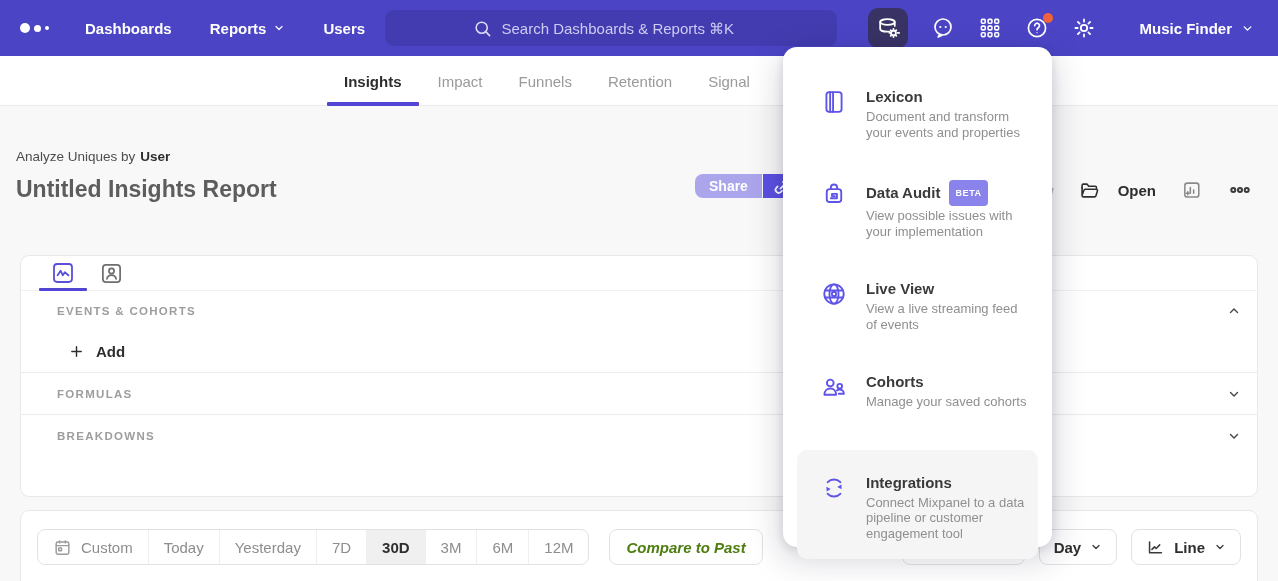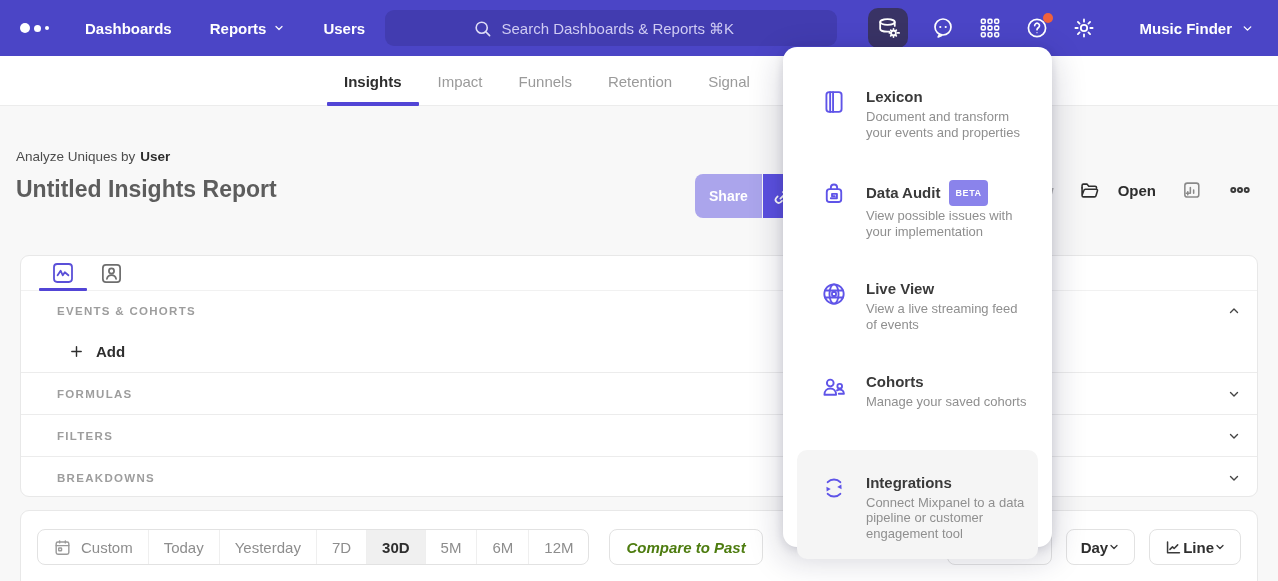--- a/index.html
+++ b/index.html
@@ -31,21 +31,21 @@
   .tabbar { position:absolute; top:56px; left:0; width:100%; height:50px; background:#fff; border-bottom:1px solid #ececec; z-index:1; }
   .tabs { position:absolute; left:344px; top:0; height:50px; display:flex; gap:36px; }
   .tab { position:relative; height:50px; display:flex; align-items:center; font-size:15px; font-weight:500; color:#9a9a9a; cursor:pointer; }
   .tab.active { color:#2e2e2e; font-weight:600; }
   .tab.active::after { content:""; position:absolute; left:-17px; right:-17px; bottom:0; height:4px; background:#5245D6; border-radius:1px; }
 
   
   .subtitle { position:absolute; left:16px; top:149px; font-size:13.5px; color:#4d4d4d; font-weight:500; }
   .subtitle b { color:#2e2e2e; font-weight:700; margin-left:5px; cursor:pointer; }
   .report-title { position:absolute; left:16px; top:176px; font-size:23px; font-weight:700; color:#5d5d5d; }
-  .share-split { position:absolute; left:695px; top:174px; height:44px; display:flex; cursor:pointer; }
+  .share-split { position:absolute; left:695px; top:174px; height:24px; display:flex; cursor:pointer; }
   .share-main { background:#ABA5EC; color:#fff; font-size:14px; font-weight:600; display:flex; align-items:center; padding:0 14px; border-radius:8px 0 0 8px; }
   .share-link { background:#5B50E0; width:39px; display:flex; align-items:center; justify-content:center; color:#fff; border-radius:0 8px 8px 0; margin-left:1px; }
   .toolbar-right { position:absolute; right:26px; top:174px; height:32px; display:flex; align-items:center; gap:25px; }
   .tb-new { font-size:15px; font-weight:600; color:#ABABAB; cursor:pointer; }
   .tb-open { display:flex; align-items:center; gap:18px; font-size:15px; font-weight:600; color:#2e2e2e; cursor:pointer; }
   .tb-icon { color:#8a8a8a; display:flex; cursor:pointer; }
   .tb-ellipsis { color:#3a3a3a; display:flex; cursor:pointer; }
 
   
   .card { position:absolute; background:#fff; border:1px solid #e8e8e8; border-radius:9px; }
@@ -65,21 +65,21 @@
 
   
   .footer-card { left:20px; right:20px; top:510px; height:92px; border-radius:9px 9px 0 0; display:flex; align-items:flex-start; padding:18px 16px 0 16px; }
   .range-group { display:flex; height:36px; border:1px solid #e2e2e2; border-radius:8px; overflow:hidden; background:#fff; }
   .range-seg { display:flex; align-items:center; gap:9px; padding:0 15px; font-size:15px; font-weight:500; color:#8d8d8d; border-left:1px solid #efefef; cursor:pointer; white-space:nowrap; }
   .range-seg:first-child { border-left:none; color:#8d8d8d; }
   .range-seg .cal { color:#9a9a9a; display:flex; }
   .range-seg.selected { background:#f0f0f0; color:#2e2e2e; font-weight:700; }
   .compare-btn { height:36px; margin-left:20px; display:flex; align-items:center; padding:0 16px; border:1px solid #e2e2e2; border-radius:8px; background:#fff; font-size:15px; font-weight:600; color:#4d7c0f; cursor:pointer; white-space:nowrap;font-style:italic; }
   .footer-right { margin-left:auto; display:flex; gap:14px; }
-  .fbtn { height:36px; display:flex; align-items:center; padding:0 14px; border:1px solid #e2e2e2; border-radius:8px; background:#fff; font-size:15px; font-weight:600; color:#2e2e2e; cursor:pointer; white-space:nowrap;justify-content:flex-end; }
+  .fbtn { height:36px; display:flex; align-items:center; gap:9px; padding:0 14px; border:1px solid #e2e2e2; border-radius:8px; background:#fff; font-size:15px; font-weight:600; color:#2e2e2e; cursor:pointer; white-space:nowrap;justify-content:flex-end; }
   .fbtn svg.glyph { color:#3a3a3a; }
   .fbtn .chev { color:#3a3a3a; display:flex; }
 
   
   .menu-panel { position:absolute; left:783px; top:47px; width:269px; height:500px; background:#fff; border-radius:14px; box-shadow:0 10px 34px rgba(25,25,60,.22), 0 2px 10px rgba(25,25,60,.12); z-index:10; padding-top:40px; }
   .menu-item { display:flex; gap:18px; margin:0 22px 40px 37px; cursor:pointer; align-items:flex-start; }
   .menu-item.hovered { background:#f5f5f5; border-radius:10px; margin:35px 14px 0 14px; padding:23px 10px 18px 23px; }
   .menu-icon { width:28px; height:28px; flex-shrink:0; color:#5F54E8; margin-top:1px; display:flex; }
   .menu-title { font-size:15px; font-weight:700; color:#3a3a3a; line-height:20px; display:flex; align-items:center; }
   .menu-desc { font-size:13px; color:#8f8f8f; line-height:15.5px; margin-top:2px; max-width:164px; }
@@ -266,30 +266,20 @@
         <span class="sec-label">FORMULAS</span>
         <span class="sec-chevron">
           <svg width="14" height="14" viewBox="0 0 24 24" fill="none" stroke="currentColor" stroke-width="2.4" stroke-linecap="round" stroke-linejoin="round">
               <path d="M6 9.5l6 6 6-6"></path>
             </svg>
         </span>
       </div>
     </div>
     <div class="sec-row">
       <div class="sec-header">
-        <span class="sec-label">FILTERS</span>
-        <span class="sec-chevron">
-          <svg width="14" height="14" viewBox="0 0 24 24" fill="none" stroke="currentColor" stroke-width="2.4" stroke-linecap="round" stroke-linejoin="round">
-              <path d="M6 9.5l6 6 6-6"></path>
-            </svg>
-        </span>
-      </div>
-    </div>
-    <div class="sec-row">
-      <div class="sec-header">
         <span class="sec-label">BREAKDOWNS</span>
         <span class="sec-chevron">
           <svg width="14" height="14" viewBox="0 0 24 24" fill="none" stroke="currentColor" stroke-width="2.4" stroke-linecap="round" stroke-linejoin="round">
               <path d="M6 9.5l6 6 6-6"></path>
             </svg>
         </span>
       </div>
     </div>
   </section>
 
@@ -311,21 +301,21 @@
       <span class="range-seg">
           <span>Yesterday</span>
         </span>
       <span class="range-seg">
           <span>7D</span>
         </span>
       <span class="range-seg selected">
           <span>30D</span>
         </span>
       <span class="range-seg">
-          <span>5M</span>
+          <span>3M</span>
         </span>
       <span class="range-seg">
           <span>6M</span>
         </span>
       <span class="range-seg">
           <span>12M</span>
         </span>
     </div>
     <button class="compare-btn">Compare to Past</button>
 

